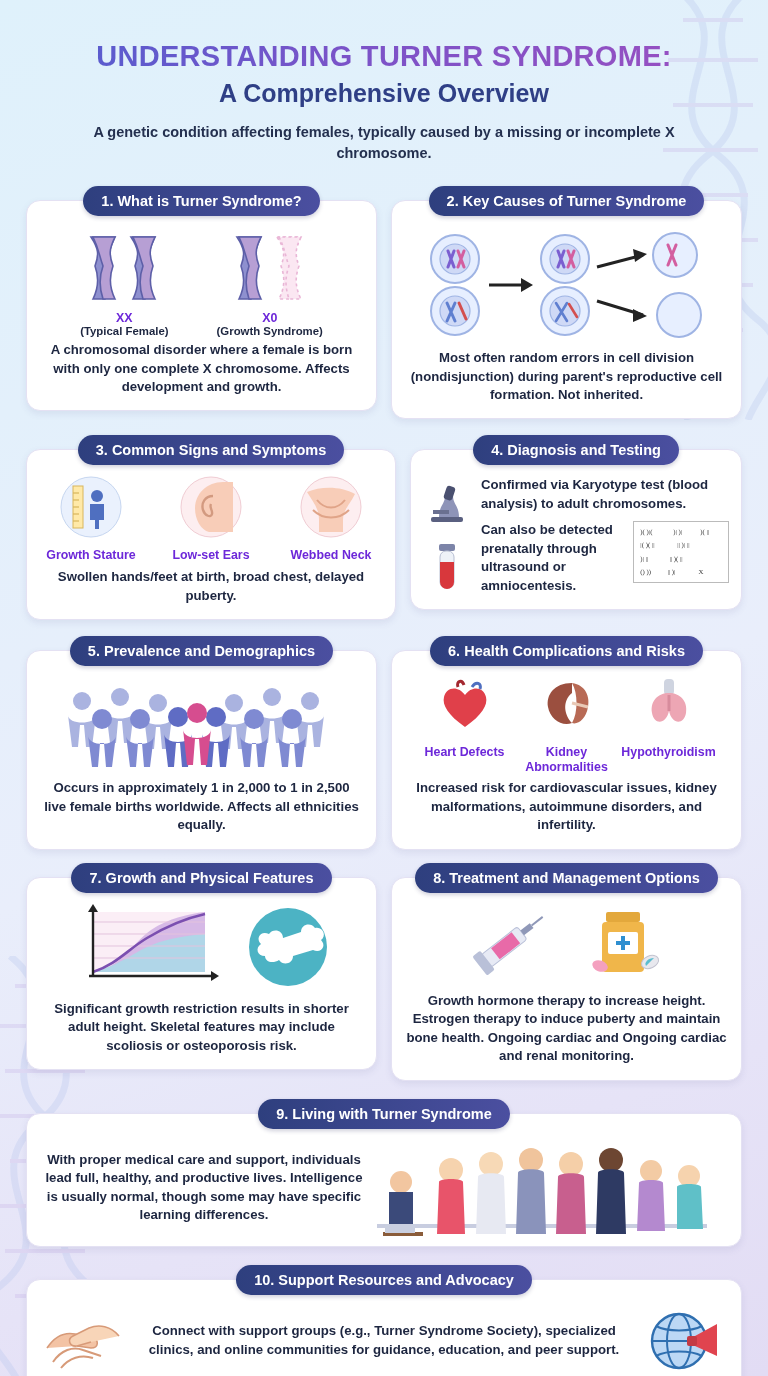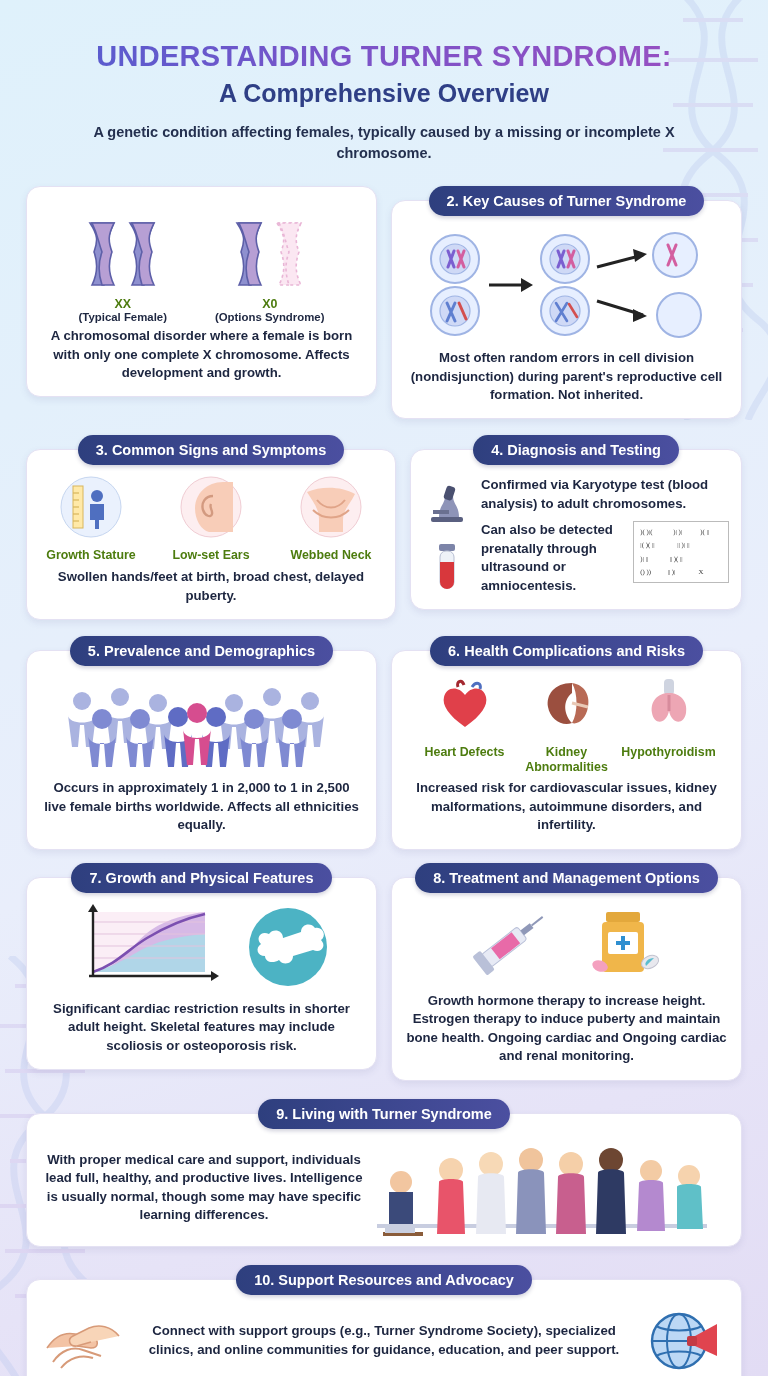--- a/index.html
+++ b/index.html
@@ -44,21 +44,21 @@
   }
   .pill-wrap { text-align:center; margin-bottom:-16px; }
 
   .card {
     background:#fff; border-radius:14px; border:1px solid #e4e1f3;
     box-shadow:0 3px 7px rgba(80,80,140,.10);
     padding:26px 14px 14px; text-align:center;
   }
   .card p { margin:0; font-size:13.2px; line-height:1.4; color:#1d2640; font-weight:bold; }
 
-  .lbl { font-size:12.4px; font-weight:bold; color:#4d7c0f; }
+  .lbl { font-size:12.4px; font-weight:bold; color:#6d28d9; }
   .lbl-sub { font-size:11.4px; color:#1d2640; font-weight:bold; }
 
   
   .chrom-row { display:flex; justify-content:center; gap:48px; margin:6px 0 4px; }
   .chrom-item { text-align:center; }
   .cap { margin-top:4px; }
 
   
   .cells { display:flex; align-items:center; justify-content:center; gap:6px; margin:4px 0 10px; }
 
@@ -137,20 +137,21 @@
 
   <h1 class="title">UNDERSTANDING TURNER SYNDROME:</h1>
   <h2 class="subtitle">A Comprehensive Overview</h2>
   <p class="tagline">A genetic condition affecting females, typically caused by a missing or incomplete X chromosome.</p>
 
   <div class="grid">
 
     <div class="row">
 
       <div class="col">
+        <div class="pill-wrap"><span class="pill">1. What is Turner Syndrome?</span></div>
         <div class="card">
           <div class="chrom-row">
             <div class="chrom-item">
               <svg width="86" height="70" viewBox="0 0 86 70">
                 <g fill="#8e90cf" stroke="#5d5fa8" stroke-width="1.6">
                   <path d="M10,4 C18,16 18,22 14,33 C18,44 18,54 12,66 L24,66 C28,54 28,44 24,33 C28,22 28,16 34,4 Z"></path>
                   <path d="M34,4 C28,16 28,22 32,33 C28,44 28,54 34,66 L22,66 C18,54 18,44 22,33 C18,22 18,16 12,4 Z" fill="#b79fd4"></path>
                 </g>
                 <g fill="#8e90cf" stroke="#5d5fa8" stroke-width="1.6">
                   <path d="M50,4 C58,16 58,22 54,33 C58,44 58,54 52,66 L64,66 C68,54 68,44 64,33 C68,22 68,16 74,4 Z"></path>
@@ -165,21 +166,21 @@
                 <g fill="#8e90cf" stroke="#5d5fa8" stroke-width="1.6">
                   <path d="M10,4 C18,16 18,22 14,33 C18,44 18,54 12,66 L24,66 C28,54 28,44 24,33 C28,22 28,16 34,4 Z"></path>
                   <path d="M34,4 C28,16 28,22 32,33 C28,44 28,54 34,66 L22,66 C18,54 18,44 22,33 C18,22 18,16 12,4 Z" fill="#b79fd4"></path>
                 </g>
                 <g fill="#fbe7f2" stroke="#e9b6d6" stroke-width="1.6" stroke-dasharray="3 3">
                   <path d="M50,4 C58,16 58,22 54,33 C58,44 58,54 52,66 L64,66 C68,54 68,44 64,33 C68,22 68,16 74,4 Z"></path>
                   <path d="M74,4 C68,16 68,22 72,33 C68,44 68,54 74,66 L62,66 C58,54 58,44 62,33 C58,22 58,16 52,4 Z"></path>
                 </g>
               </svg>
               <div class="lbl cap">X0</div>
-              <div class="lbl-sub">(Options Syndrome)</div>
+              <div class="lbl-sub">(Growth Syndrome)</div>
             </div>
           </div>
           <p>A chromosomal disorder where a female is born with only one complete X chromosome. Affects development and growth.</p>
         </div>
       </div>
 
       <div class="col">
         <div class="pill-wrap"><span class="pill">2. Key Causes of Turner Syndrome</span></div>
         <div class="card">
           <svg class="cells" width="300" height="108" viewBox="0 0 300 108" style="display:block;margin:4px auto 10px;">
@@ -434,21 +435,21 @@
               <line x1="22" y1="4" x2="22" y2="72" stroke="#222" stroke-width="2.4"></line>
               <line x1="18" y1="72" x2="142" y2="72" stroke="#222" stroke-width="2.4"></line>
               <path d="M22,0 l5,8 h-10 z" fill="#222"></path>
                 <path d="M148,72 l-8,5 v-10 z" fill="#222"></path>
             </svg>
             <svg width="90" height="86" viewBox="0 0 90 86">
               <circle cx="45" cy="43" r="39" fill="#4cb3c4"></circle>
               <path d="M22,52 C14,52 12,44 18,40 C12,34 18,26 26,30 C30,24 40,26 40,34 L58,28 C58,20 68,18 72,24 C80,22 84,32 78,36 C84,42 78,50 70,46 L50,52 C50,60 40,62 36,56 C30,60 22,58 22,52 Z" fill="#fff"></path>
             </svg>
           </div>
-          <p>Significant cardiac restriction results in shorter adult height. Skeletal features may include scoliosis or osteoporosis risk.</p>
+          <p>Significant growth restriction results in shorter adult height. Skeletal features may include scoliosis or osteoporosis risk.</p>
         </div>
       </div>
 
       <div class="col">
         <div class="pill-wrap"><span class="pill">8. Treatment and Management Options</span></div>
         <div class="card">
           <div class="treat">
             <svg width="92" height="80" viewBox="0 0 92 80">
               <g transform="rotate(-38 46 40)">
                 <rect x="18" y="32" width="46" height="16" rx="3" fill="#e7eaf5" stroke="#b9c0d8"></rect>

